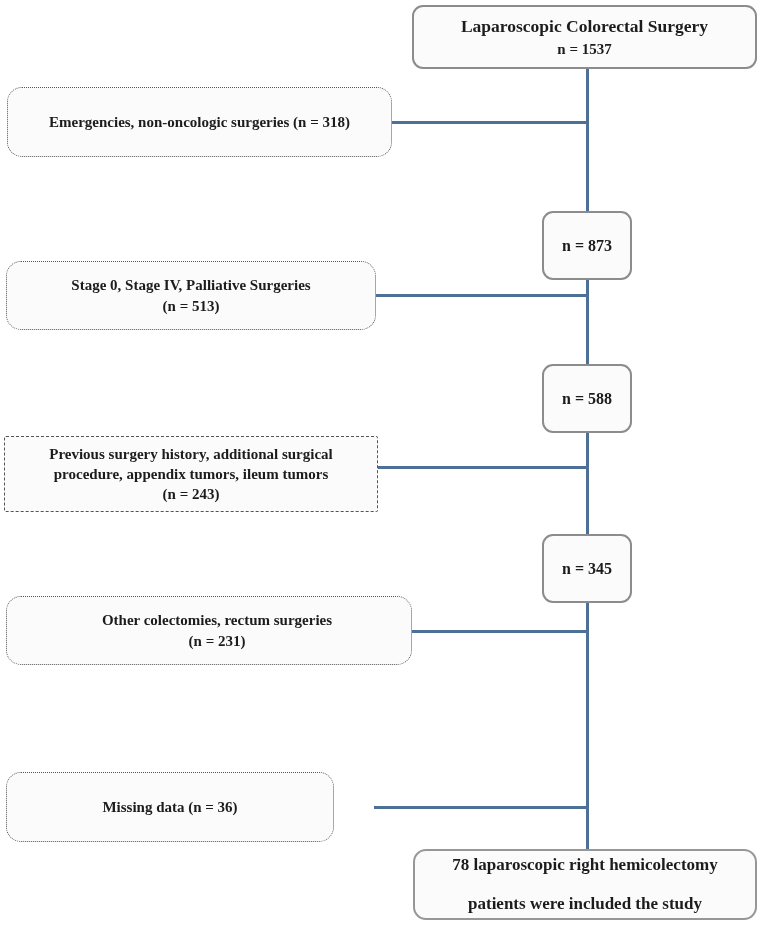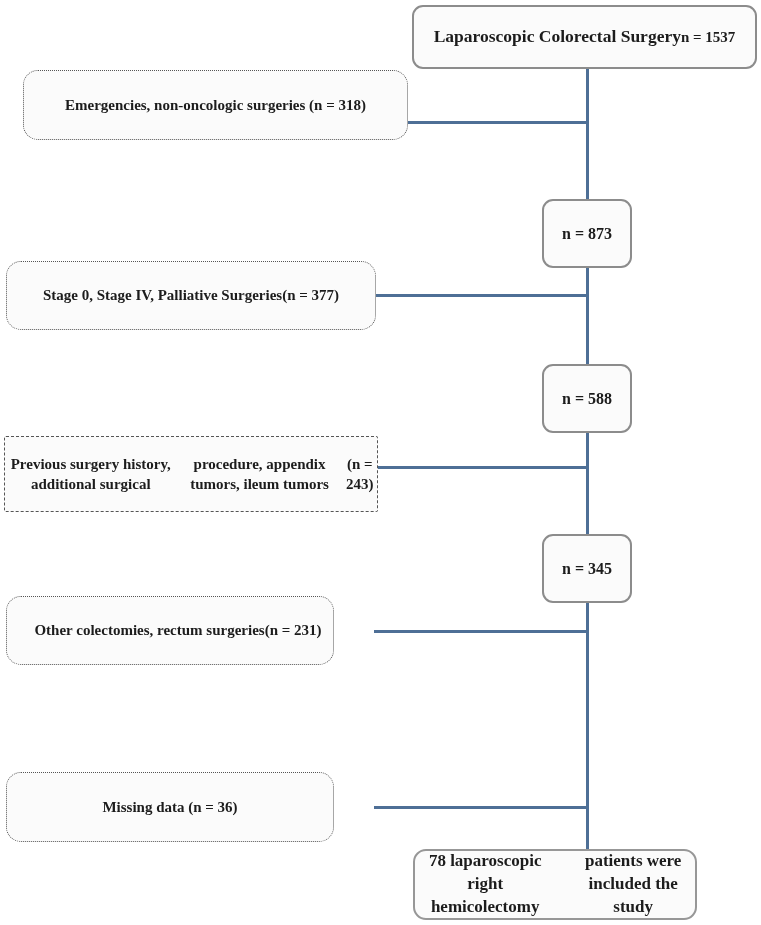--- a/index.html
+++ b/index.html
@@ -33,21 +33,21 @@
   .h-ex4   { left: 374px; top: 630px; width: 213px; }
   .h-ex5   { left: 374px; top: 806px; width: 213px; }
 
   
   .box {
     position: absolute;
     z-index: 2;
     background: #fbfbfb;
     box-sizing: border-box;
     display: flex;
-    flex-direction: row;
+    flex-direction: column;
     justify-content: center;
     align-items: center;
     text-align: center;
     font-weight: 600;
     line-height: 1.35;
   }
   .solid {
     border: 2px solid #8c8c8c;
     border-radius: 11px;
   }
@@ -69,39 +69,39 @@
   .heading {
     position: absolute;
     left: 55px; top: 54px; width: 250px;
     text-align: center;
     font-size: 16.5px;
     font-weight: 700;
     font-style: italic;
     z-index: 2;
   }
 
-  .ex1 { left: 7px;  top: 70px;  width: 385px; height: 70px; margin-left: 16px; }
+  .ex1 { left: 7px;  top: 87px;  width: 385px; height: 70px; }
   .ex2 { left: 6px;  top: 261px; width: 370px; height: 69px; }
   .ex3 { left: 4px;  top: 436px; width: 374px; height: 76px; }
-  .ex4 { left: 6px;  top: 596px; width: 328px; height: 69px; padding-left: 16px; }
+  .ex4 { left: 6px;  top: 596px; width: 406px; height: 69px; padding-left: 16px; }
   .ex5 { left: 6px;  top: 772px; width: 328px; height: 70px; }
 
   .nbox {
     left: 542px;
     width: 90px;
     height: 69px;
     font-size: 16px;
   }
-  .n1 { top: 199px; }
+  .n1 { top: 211px; }
   .n2 { top: 364px; }
   .n3 { top: 534px; }
   .n4 { top: 702px; }
 
   .final-box {
-    left: 413px; top: 849px; width: 284px; height: 71px;
+    left: 413px; top: 849px; width: 344px; height: 71px;
     border: 2.5px solid #979797;
     border-radius: 13px;
     font-size: 17px;
     gap: 16px;
   }
 </style>
 </head>
 <body>
 
 <div class="canvas">
@@ -118,21 +118,21 @@
     <div class="t2">n = 1537</div>
   </div>
 
 
   <div class="box dotted ex1">
     <div>Emergencies, non-oncologic surgeries (n = 318)</div>
   </div>
 
   <div class="box dotted ex2">
     <div>Stage 0, Stage IV, Palliative Surgeries</div>
-    <div>(n = 377)</div>
+    <div>(n = 513)</div>
   </div>
 
   <div class="box dashed-square ex3">
     <div>Previous surgery history, additional surgical</div>
     <div>procedure, appendix tumors, ileum tumors</div>
     <div>(n = 243)</div>
   </div>
 
   <div class="box dotted ex4">
     <div>Other colectomies, rectum surgeries</div>

